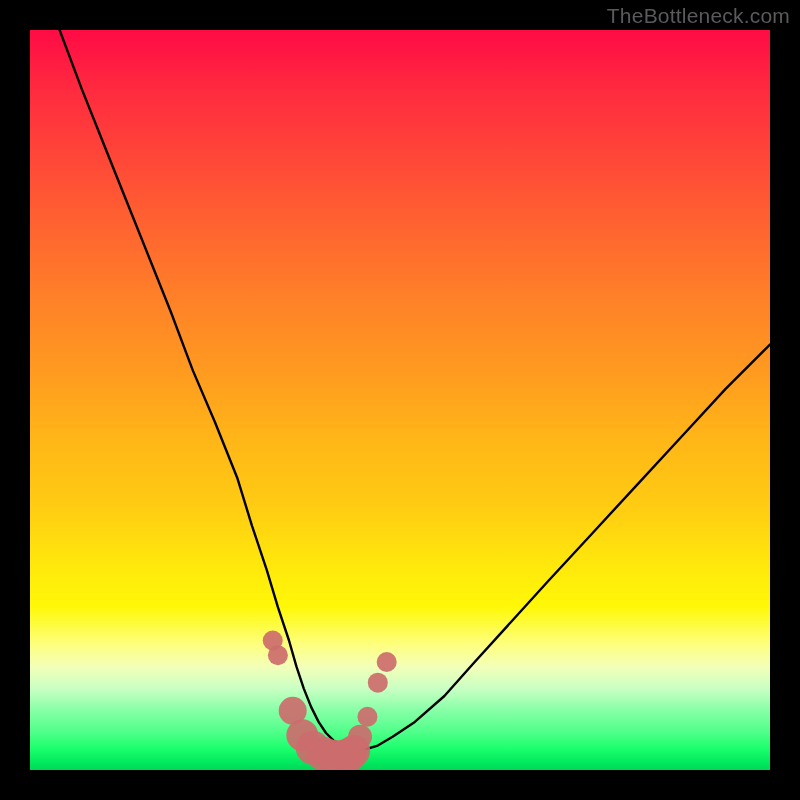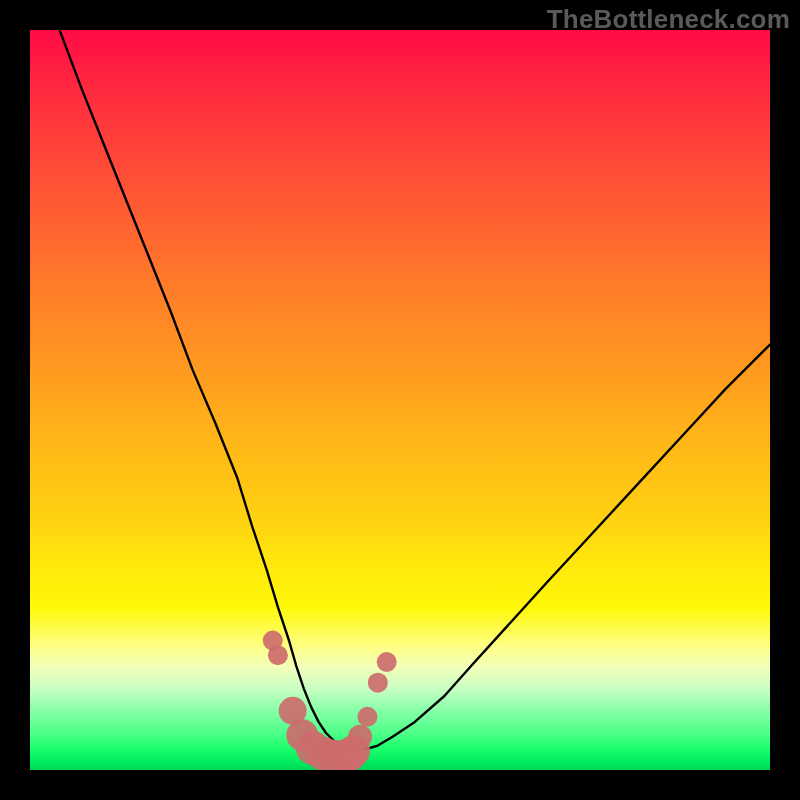--- a/index.html
+++ b/index.html
@@ -59,22 +59,22 @@
     position: absolute;
     left: 0;
     top: 0;
     width: 100%;
     height: 100%;
   }
   .watermark {
     position: absolute;
     top: 4px;
     right: 10px;
-    font-size: 26px;
-    font-weight: 700;
+    font-size: 21px;
+    font-weight: 400;
     color: #5a5a5a;
     letter-spacing: 0.2px;
   }
 </style>
 </head>
 <body>
 
 <div class="frame">
   <div class="plot-area">
     <div class="gradient-bg"></div>

